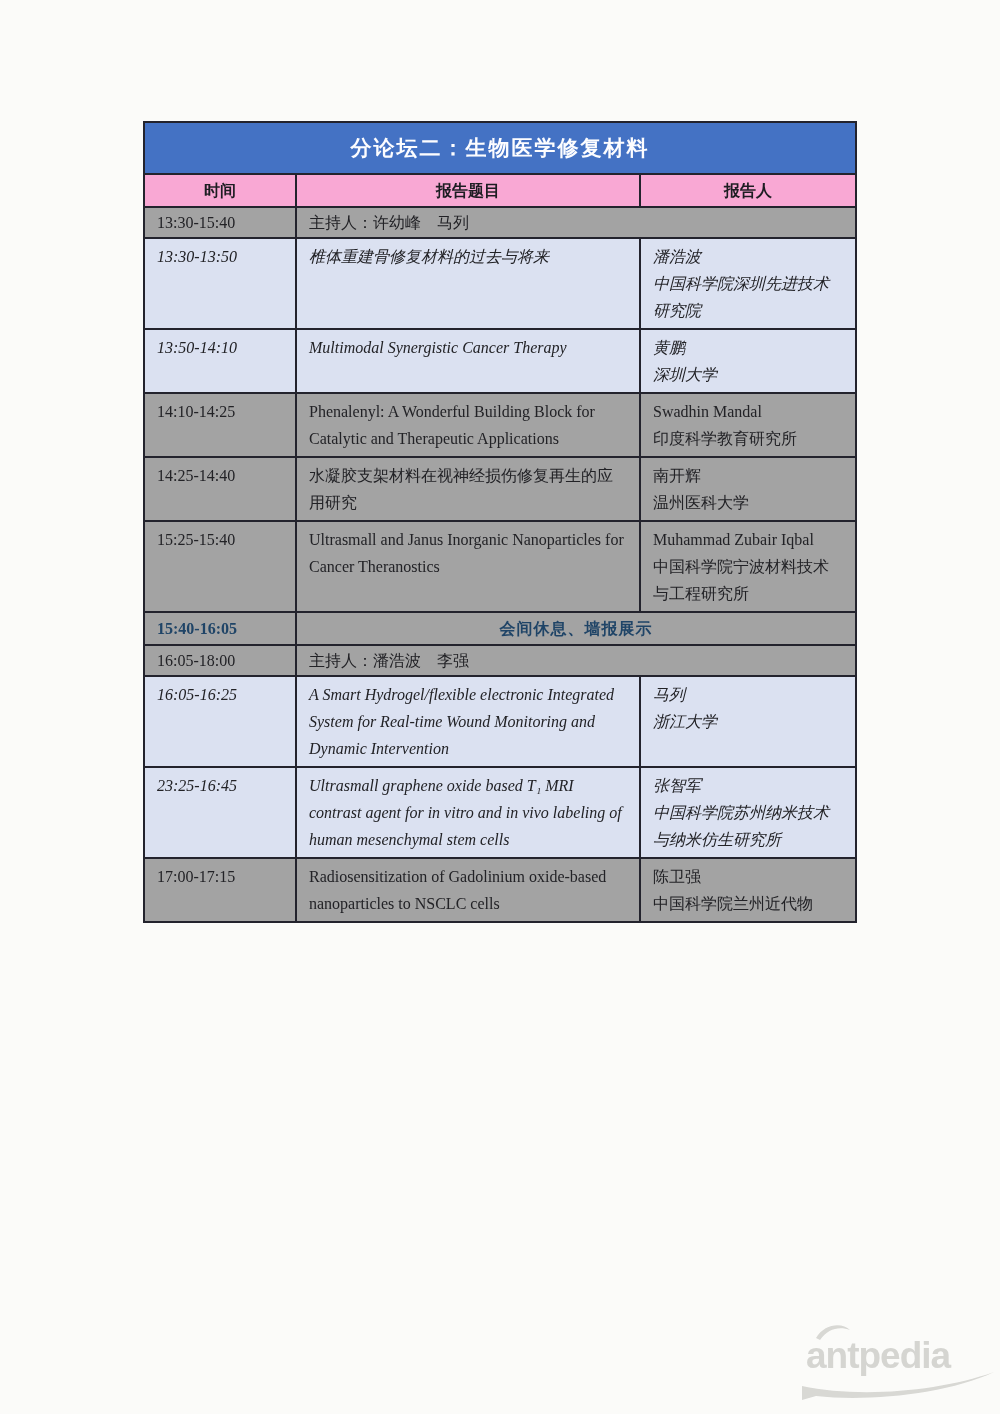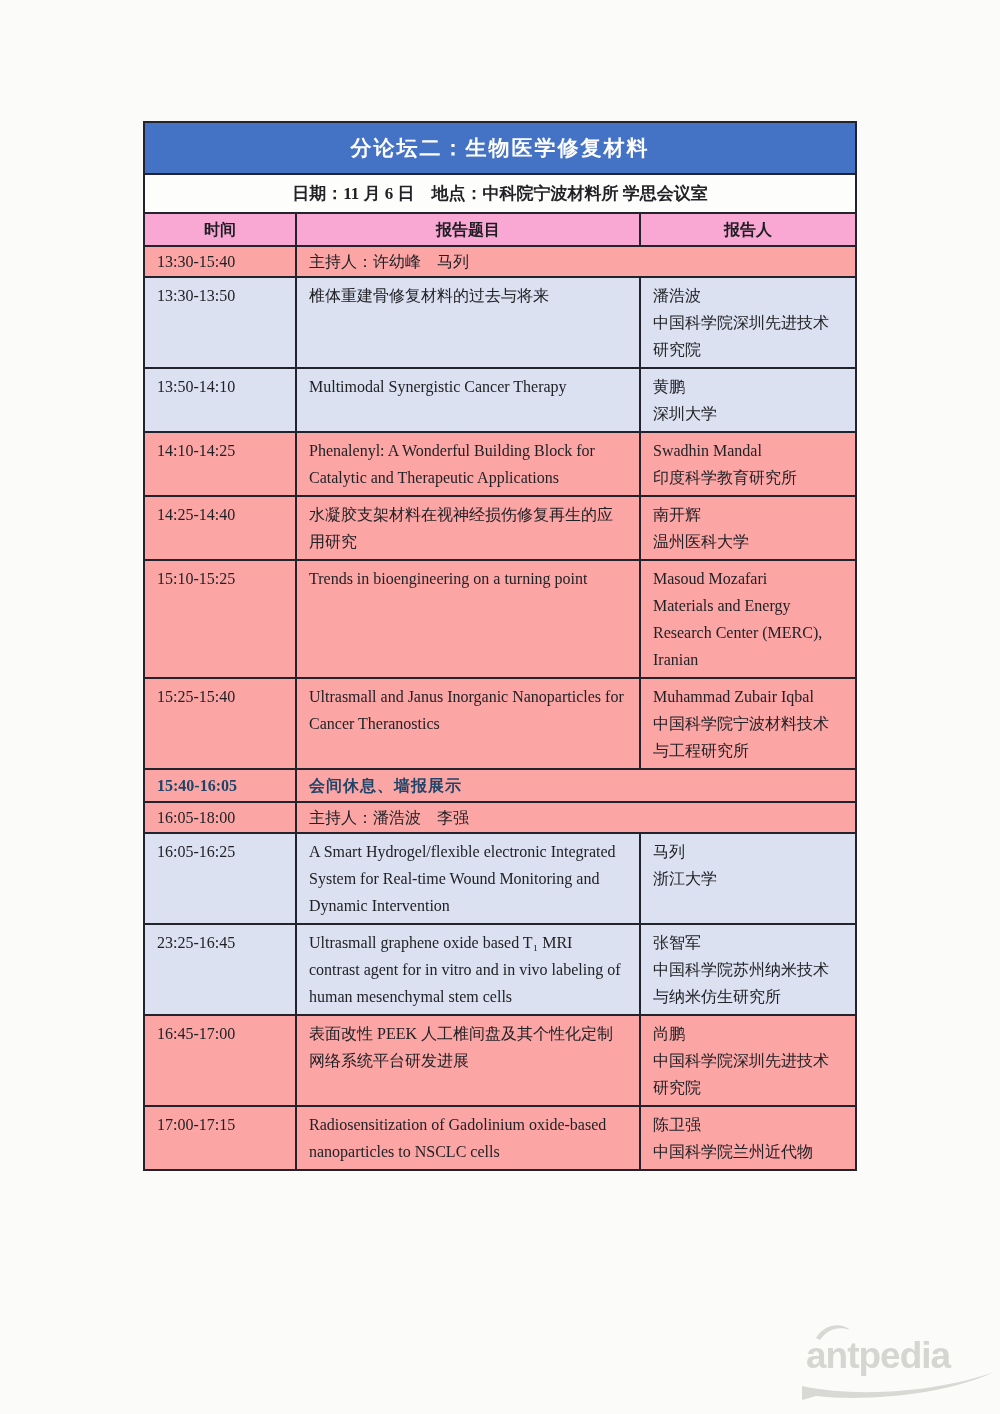--- a/index.html
+++ b/index.html
@@ -46,30 +46,30 @@
     background:#fdfdfc;
   }
   tr.colhead-row th {
     font-weight:bold;
     text-align:center;
     font-size:16px;
     padding:2px 6px;
     background:#f9a8d4;
     color:#1d1d22;
   }
-  tbody td { background:#fca5a5; }
-  tr.shaded td { background:#dbe1f1; }
+  tbody td { background:#a3a3a3; }
+  tr.shaded td { background:#dbe1f1;font-style:italic; }
   td.time-cell { white-space:nowrap; }
   tr.moderator-row td { padding-top:1px; padding-bottom:1px; }
   tr.break-row td {
     color:#1f4467;
     font-weight:bold;
     padding-top:2px; padding-bottom:2px;
   }
-  tr.break-row td.span-cell { letter-spacing:1px; }
+  tr.break-row td.span-cell { text-align:center; letter-spacing:1px; }
   .presenter-name { display:block; }
   .presenter-affiliation { display:block; }
   .watermark {
     position:absolute;
     left:798px; top:1316px;
     width:200px; height:86px;
     opacity:0.85;
   }
   .watermark svg text {
     font-family:"Liberation Sans","DejaVu Sans",sans-serif;
@@ -86,23 +86,20 @@
   <table class="schedule">
     <colgroup>
       <col style="width:152px">
       <col style="width:344px">
       <col style="width:216px">
     </colgroup>
     <thead>
       <tr class="banner-row">
         <th colspan="3">分论坛二：生物医学修复材料</th>
       </tr>
-      <tr class="dateline-row">
-        <td colspan="3">日期：11 月 6 日　地点：中科院宁波材料所 学思会议室</td>
-      </tr>
       <tr class="colhead-row">
         <th>时间</th>
         <th>报告题目</th>
         <th>报告人</th>
       </tr>
     </thead>
     <tbody>
   <tr class="moderator-row">
     <td class="time-cell">13:30-15:40</td>
     <td class="span-cell" colspan="2">主持人：许幼峰　马列</td>
@@ -139,28 +136,20 @@
     <td class="time-cell">14:25-14:40</td>
     <td class="title-cell">水凝胶支架材料在视神经损伤修复再生的应用研究</td>
     <td class="presenter-cell">
       <span class="presenter-name">南开辉</span>
       <span class="presenter-affiliation">温州医科大学</span>
     </td>
   </tr>
 
 
 
-  <tr>
-    <td class="time-cell">15:10-15:25</td>
-    <td class="title-cell">Trends in bioengineering on a turning point</td>
-    <td class="presenter-cell">
-      <span class="presenter-name">Masoud Mozafari</span>
-      <span class="presenter-affiliation">Materials and Energy Research Center (MERC), Iranian</span>
-    </td>
-  </tr>
 
   <tr>
     <td class="time-cell">15:25-15:40</td>
     <td class="title-cell">Ultrasmall and Janus Inorganic Nanoparticles for Cancer Theranostics</td>
     <td class="presenter-cell">
       <span class="presenter-name">Muhammad Zubair Iqbal</span>
       <span class="presenter-affiliation">中国科学院宁波材料技术与工程研究所</span>
     </td>
   </tr>
 
@@ -185,28 +174,20 @@
 
   <tr class="shaded">
     <td class="time-cell">23:25-16:45</td>
     <td class="title-cell">Ultrasmall graphene oxide based T₁ MRI contrast agent for in vitro and in vivo labeling of human mesenchymal stem cells</td>
     <td class="presenter-cell">
       <span class="presenter-name">张智军</span>
       <span class="presenter-affiliation">中国科学院苏州纳米技术与纳米仿生研究所</span>
     </td>
   </tr>
 
-  <tr>
-    <td class="time-cell">16:45-17:00</td>
-    <td class="title-cell">表面改性 PEEK 人工椎间盘及其个性化定制网络系统平台研发进展</td>
-    <td class="presenter-cell">
-      <span class="presenter-name">尚鹏</span>
-      <span class="presenter-affiliation">中国科学院深圳先进技术研究院</span>
-    </td>
-  </tr>
 
   <tr>
     <td class="time-cell">17:00-17:15</td>
     <td class="title-cell">Radiosensitization of Gadolinium oxide-based nanoparticles to NSCLC cells</td>
     <td class="presenter-cell">
       <span class="presenter-name">陈卫强</span>
       <span class="presenter-affiliation">中国科学院兰州近代物</span>
     </td>
   </tr>
 </tbody>

